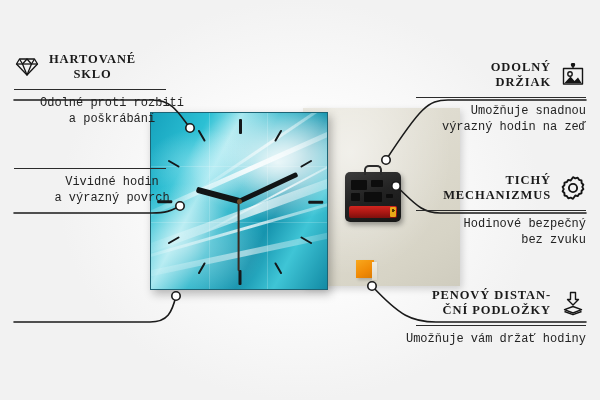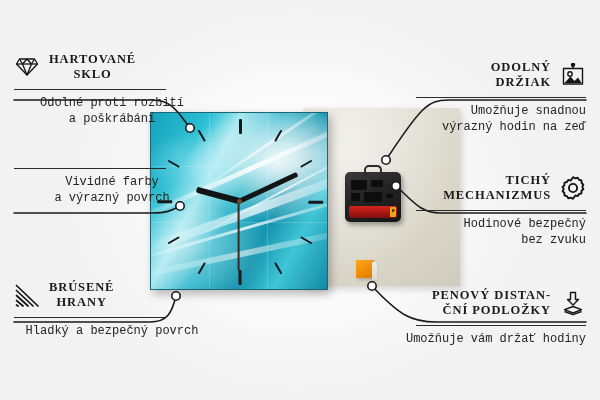--- a/index.html
+++ b/index.html
@@ -315,46 +315,25 @@
     <div class="feat-rule"></div>
     <div class="feat-desc">
       <span>Odolné proti rozbití</span><br>
       <span>a poškrábání</span>
     </div>
   </div>
 
   <div class="feature left" style="top:163px">
     <div class="feat-rule"></div>
     <div class="feat-desc">
-      <span>Vividné farby</span><br>
+      <span>Vividné hodin</span><br>
       <span>a výrazný povrch</span>
     </div>
   </div>
 
-  <div class="feature left" style="top:278px">
-    <div class="feat-head">
-      <span class="feat-icon">
-        <svg width="25" height="23" viewBox="0 0 25 23" fill="none" stroke="currentColor" stroke-width="1.7" stroke-linecap="round">
-          <path d="M1.5 1.5L23 22"></path>
-          <path d="M1.5 6.5L18 22"></path>
-          <path d="M1.5 11.5L13 22"></path>
-          <path d="M1.5 16.5L8 22"></path>
-          <path d="M1.5 21L3 22"></path>
-        </svg>
-      </span>
-      <span class="feat-title">
-        <span>BRÚSENÉ</span><br>
-        <span>HRANY</span>
-      </span>
-    </div>
-    <div class="feat-rule"></div>
-    <div class="feat-desc">
-      <span>Hladký a bezpečný povrch</span>
-    </div>
-  </div>
 
   <div class="feature right" style="top:50px">
     <div class="feat-head">
       <span class="feat-icon">
         <svg width="26" height="24" viewBox="0 0 26 24" fill="none" stroke="currentColor" stroke-width="1.4" stroke-linejoin="round">
           <rect x="3.5" y="5.5" width="19" height="15.5"></rect>
           <path d="M13 5.5L13 2.5"></path>
           <circle cx="13" cy="1.8" r="1.5" fill="currentColor"></circle>
           <circle cx="10" cy="11" r="2.2"></circle>
           <path d="M4.5 20l6-6.5 4 4.5 3.5-3.5 3.5 5.5z" fill="currentColor" stroke="none"></path>

